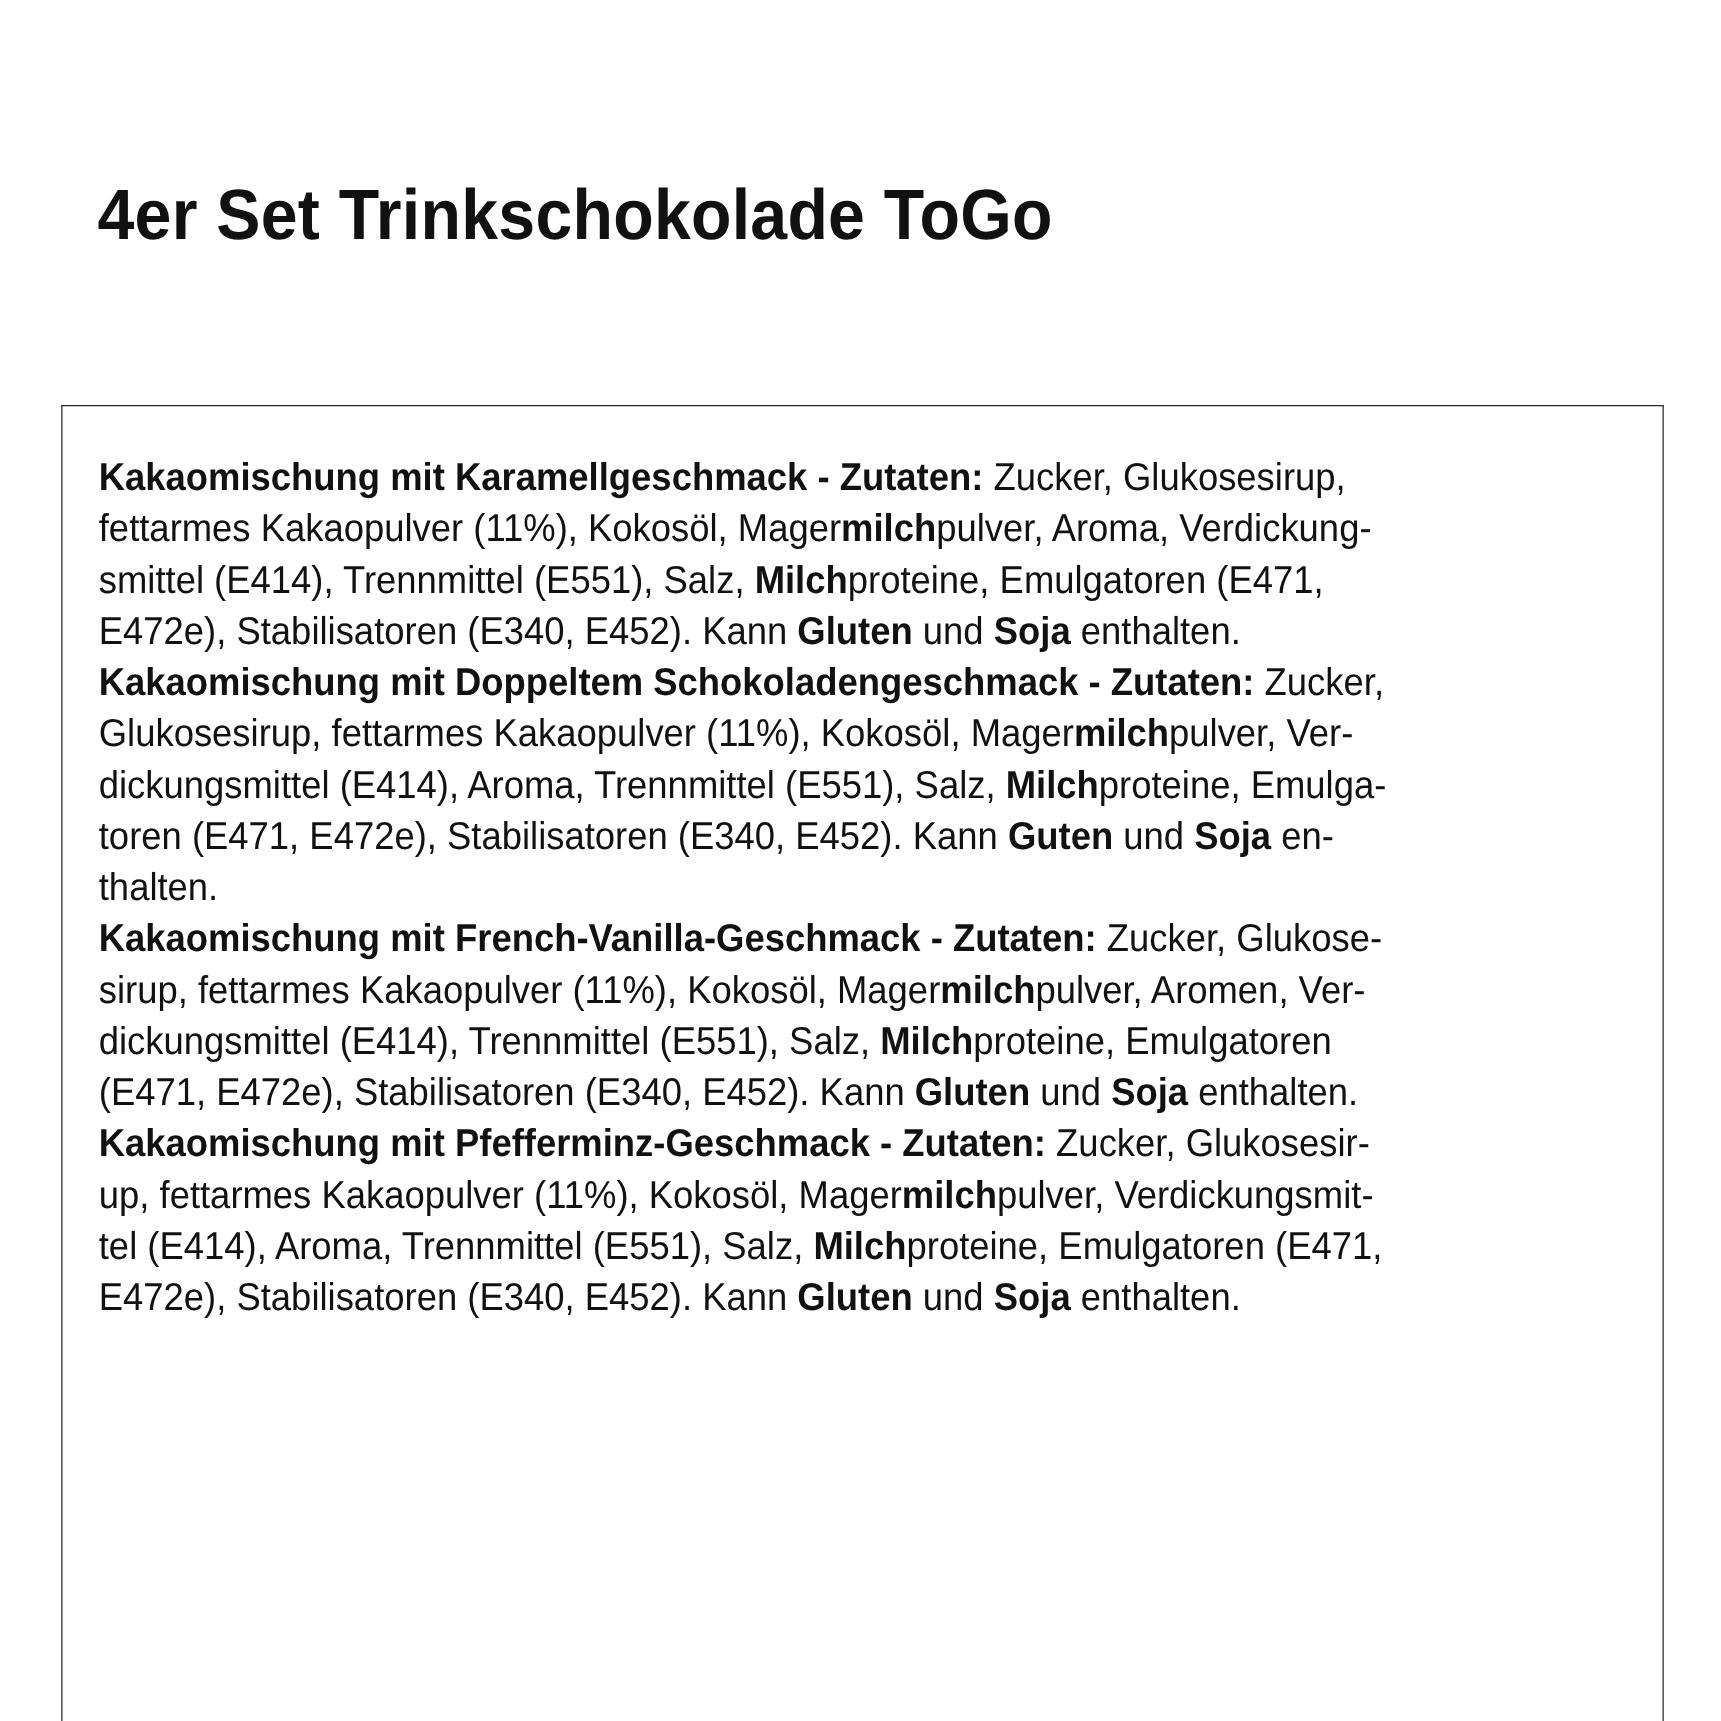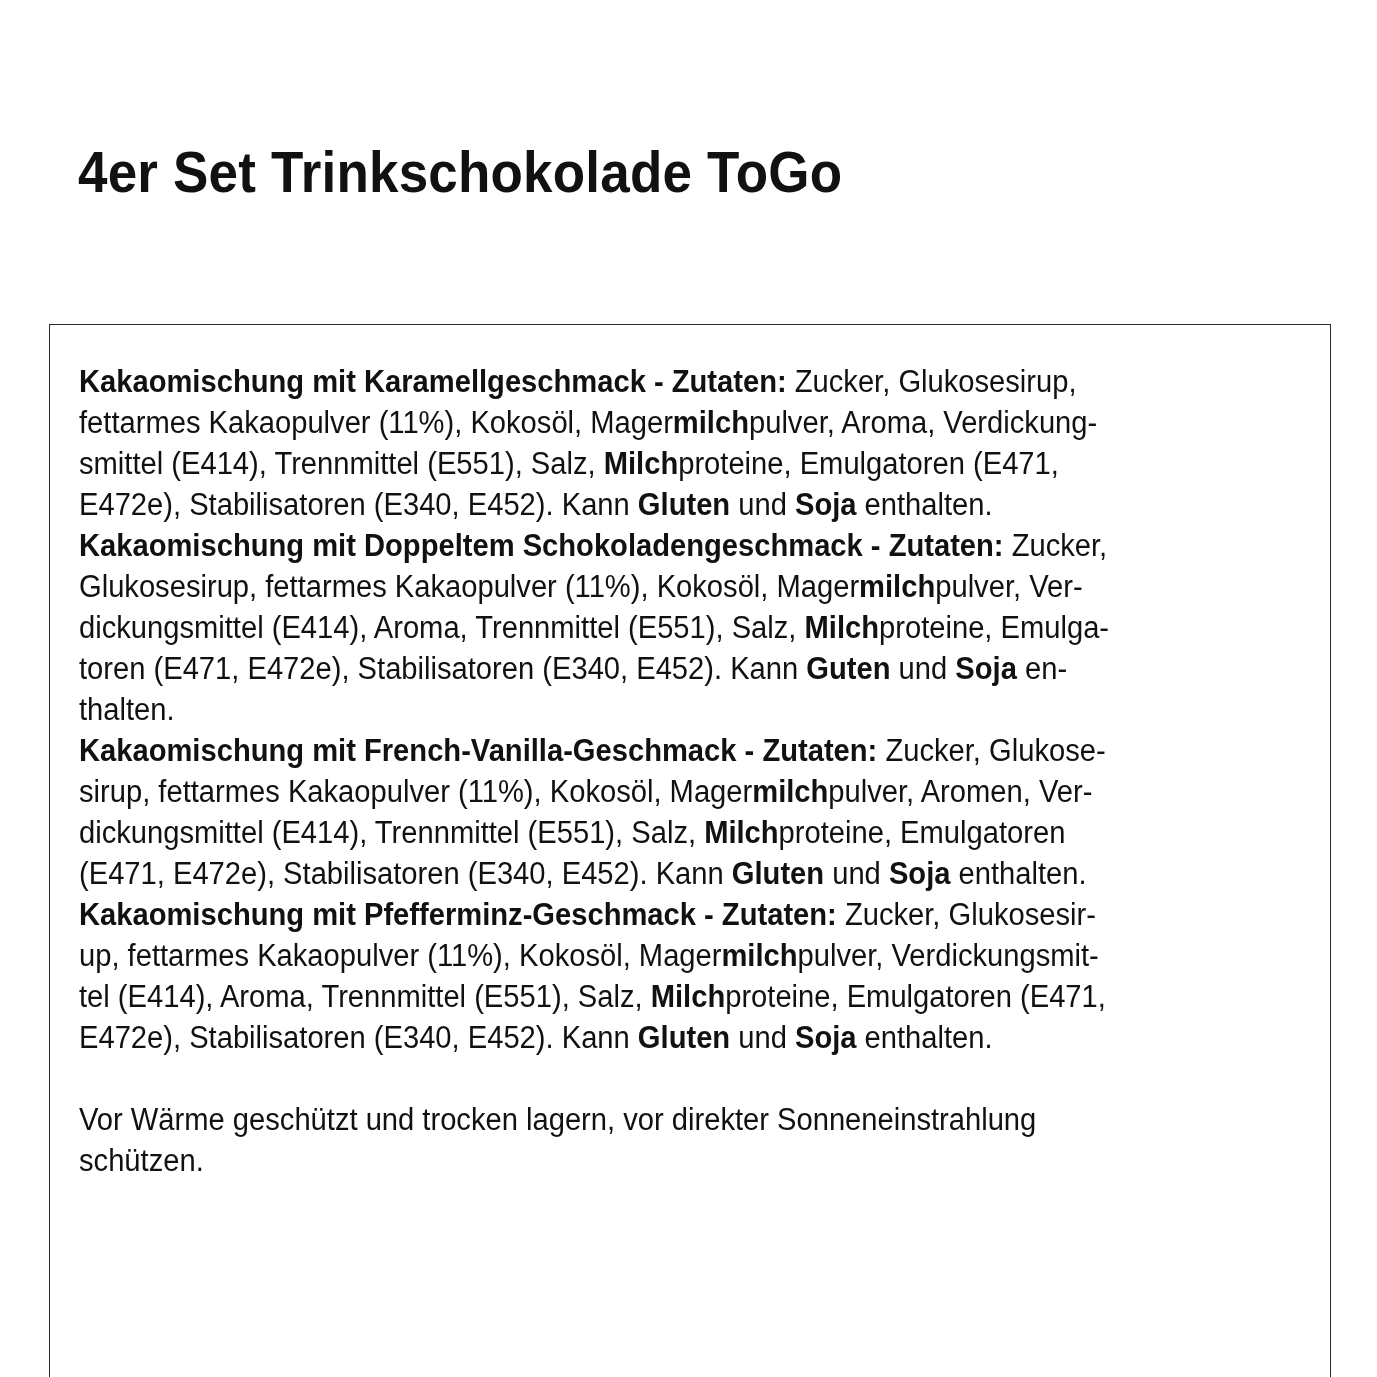--- a/index.html
+++ b/index.html
@@ -121,19 +121,15 @@
       <div class="line">
         <span>tel (E414), Aroma, Trennmittel (E551), Salz, </span><span class="b">Milch</span><span>proteine, Emulgatoren (E471,</span>
       </div>
       <div class="line">
         <span>E472e), Stabilisatoren (E340, E452). Kann </span><span class="b">Gluten</span><span> und </span><span class="b">Soja</span><span> enthalten.</span>
       </div>
     </div>
 
     <div class="gap"></div>
 
-    <div>
-      <div class="line">Vor Wärme geschützt und trocken lagern, vor direkter Sonneneinstrahlung</div>
-      <div class="line">schützen.</div>
-    </div>
 
   </div>
 </div>
 
 </body></html>

